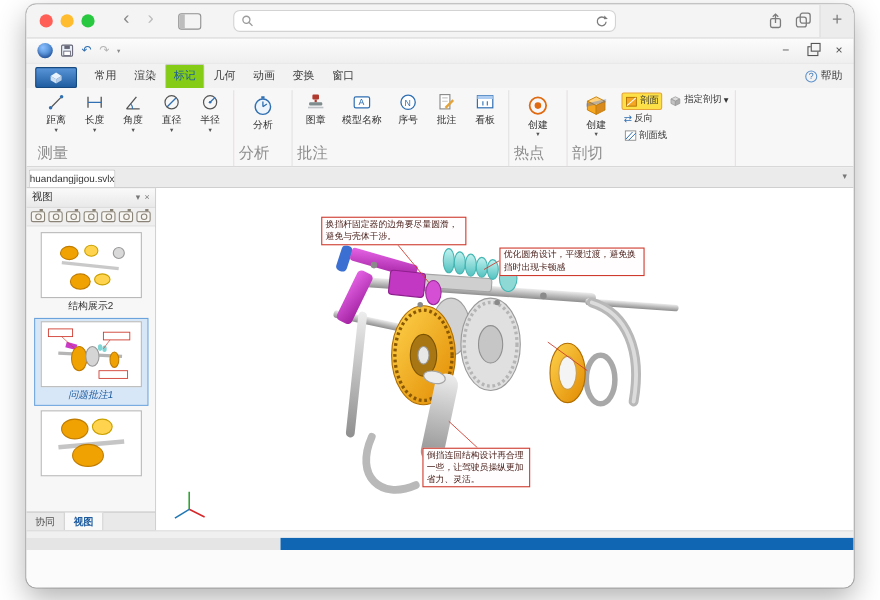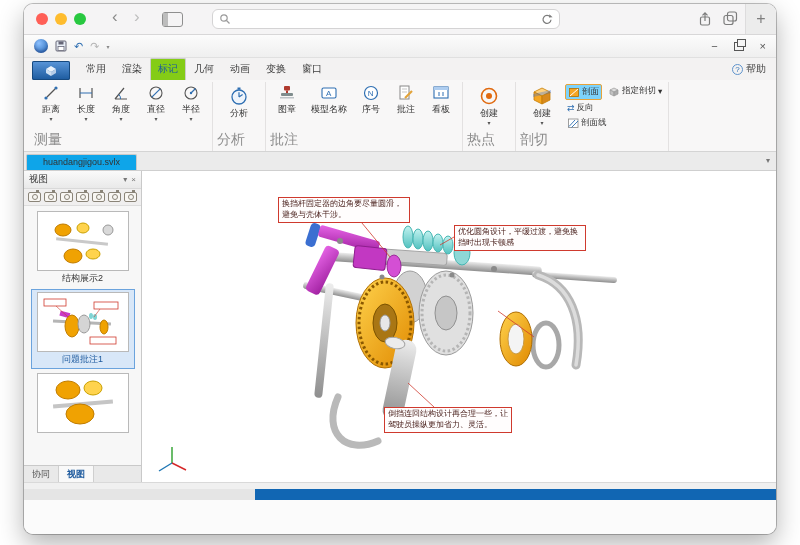--- a/index.html
+++ b/index.html
@@ -53,55 +53,55 @@
   .rbtns{flex:1;display:flex;align-items:flex-start;gap:1px;}
   .rbtn{display:flex;flex-direction:column;align-items:center;min-width:30px;padding:2px 2px 0;font-size:9px;color:#333;gap:1px;}
   .rbtn .ic{height:18px;display:flex;align-items:flex-end;}
   .rbtn .dd{font-size:6px;color:#555;line-height:5px;}
   .rbig{min-width:40px;}
   .rbig .ic{height:22px;}
   .glabel{font-size:14px;color:#8d8d8d;text-align:left;padding:1px 0 2px;}
   .seccols{display:flex;flex-direction:column;gap:1px;padding-top:2px;}
   .secrow{display:flex;gap:4px;}
   .secitem{display:flex;align-items:center;gap:2px;font-size:8.5px;color:#333;height:14px;padding:0 2px;}
-  .secitem.hl{background:#7dd3fc;border:1px solid #e7a33a;border-radius:2px;}
+  .secitem.hl{background:#fde047;border:1px solid #e7a33a;border-radius:2px;}
   
   .docbar{flex:0 0 18px;background:#ebebeb;border-bottom:1px solid #cfcfcf;display:flex;align-items:flex-end;
     padding-left:2px;position:relative;}
-  .doctab{background:#0ea5e9;border:1px solid #c9c9c9;border-bottom:none;font-size:9px;color:#333;
-    padding:2px 16px 3px;border-radius:2px 2px 0 0;}
+  .doctab{background:#ffffff;border:1px solid #c9c9c9;border-bottom:none;font-size:9px;color:#333;
+    padding:2px 0 3px;border-radius:2px 2px 0 0;}
   .docpin{position:absolute;right:6px;top:4px;font-size:8px;color:#777;}
   
   .content{flex:0 0 311px;display:flex;min-height:0;}
   .sidebar{flex:0 0 112px;border-right:1px solid #c9c9c9;display:flex;flex-direction:column;background:#f4f4f4;}
   .sbheader{height:17px;background:linear-gradient(#fafafa,#e9e9e9);border-bottom:1px solid #d9d9d9;
     display:flex;align-items:center;font-size:9.5px;color:#333;padding:0 5px;gap:4px;}
   .sbheader .sp{flex:1;}
   .sbico{font-size:8px;color:#777;}
   .sbtools{height:16px;display:flex;align-items:center;gap:3px;padding:0 4px;background:#f0efef;border-bottom:1px solid #ddd;}
   .cam{display:inline-block;width:11px;height:8px;border:1px solid #8a8478;border-radius:2px;position:relative;background:#f8f6f2;}
   .cam::before{content:"";position:absolute;left:2.5px;top:1px;width:4px;height:4px;border:1px solid #8a8478;border-radius:50%;}
   .cam::after{content:"";position:absolute;right:1px;top:-3px;width:3px;height:2px;background:#8a8478;}
   .sblist{flex:1;overflow:hidden;background:#f7f7f7;padding-top:3px;}
   .titem{width:102px;margin:0 auto 3px;padding:2px 0;text-align:center;}
-  .titem.selected{background:#d8e7f8;outline:1.5px solid #6ba3dd;}
+  .titem.selected{background:#d8e7f8;outline:1.5px solid #6ba3dd;font-style:italic;}
   .thumb{width:92px;height:60px;margin:0 auto;background:#fff;border:1px solid #b9b9b9;box-sizing:border-box;}
   .tlabel{font-size:9px;color:#333;margin-top:1px;}
   .titem.selected .tlabel{color:#1d5a9e;}
   .sbtabs{height:16px;display:flex;border-top:1px solid #c9c9c9;background:#e9e9e9;}
   .sbtab{padding:2px 8px 0;font-size:9px;color:#555;border-right:1px solid #cfcfcf;}
   .sbtab.active{background:#f9f9f9;color:#1d5a9e;font-weight:bold;}
   .canvas{flex:1;position:relative;background:#fff;overflow:hidden;}
   .model{position:absolute;left:0;top:0;}
   .callout{position:absolute;border:1px solid #cf3a2e;background:#fffdfd;color:#4a211d;font-size:8px;
     line-height:1.35;padding:1px 3px;z-index:2;box-sizing:border-box;}
-  #c1{left:136px;top:26px;width:132px;}
+  #c1{left:150px;top:26px;width:132px;}
   #c2{left:312px;top:54px;width:132px;}
   #c3{left:356px;top:121px;width:104px;}
-  #c4{left:242px;top:236px;width:128px;}
+  #c4{left:242px;top:236px;width:98px;}
   
   .statstrip{flex:0 0 6px;background:#f0f0f0;border-top:1px solid #d9d9d9;}
   .bluebar{flex:0 0 11px;display:flex;}
   .bluebar .bbl{width:231px;background:#e5e5e5;}
   .bluebar .bbr{flex:1;background:#1166b3;}
   .footer{flex:1;background:#fbfbfb;}
   svg{display:block;}
 </style>
 </head>
 <body>

